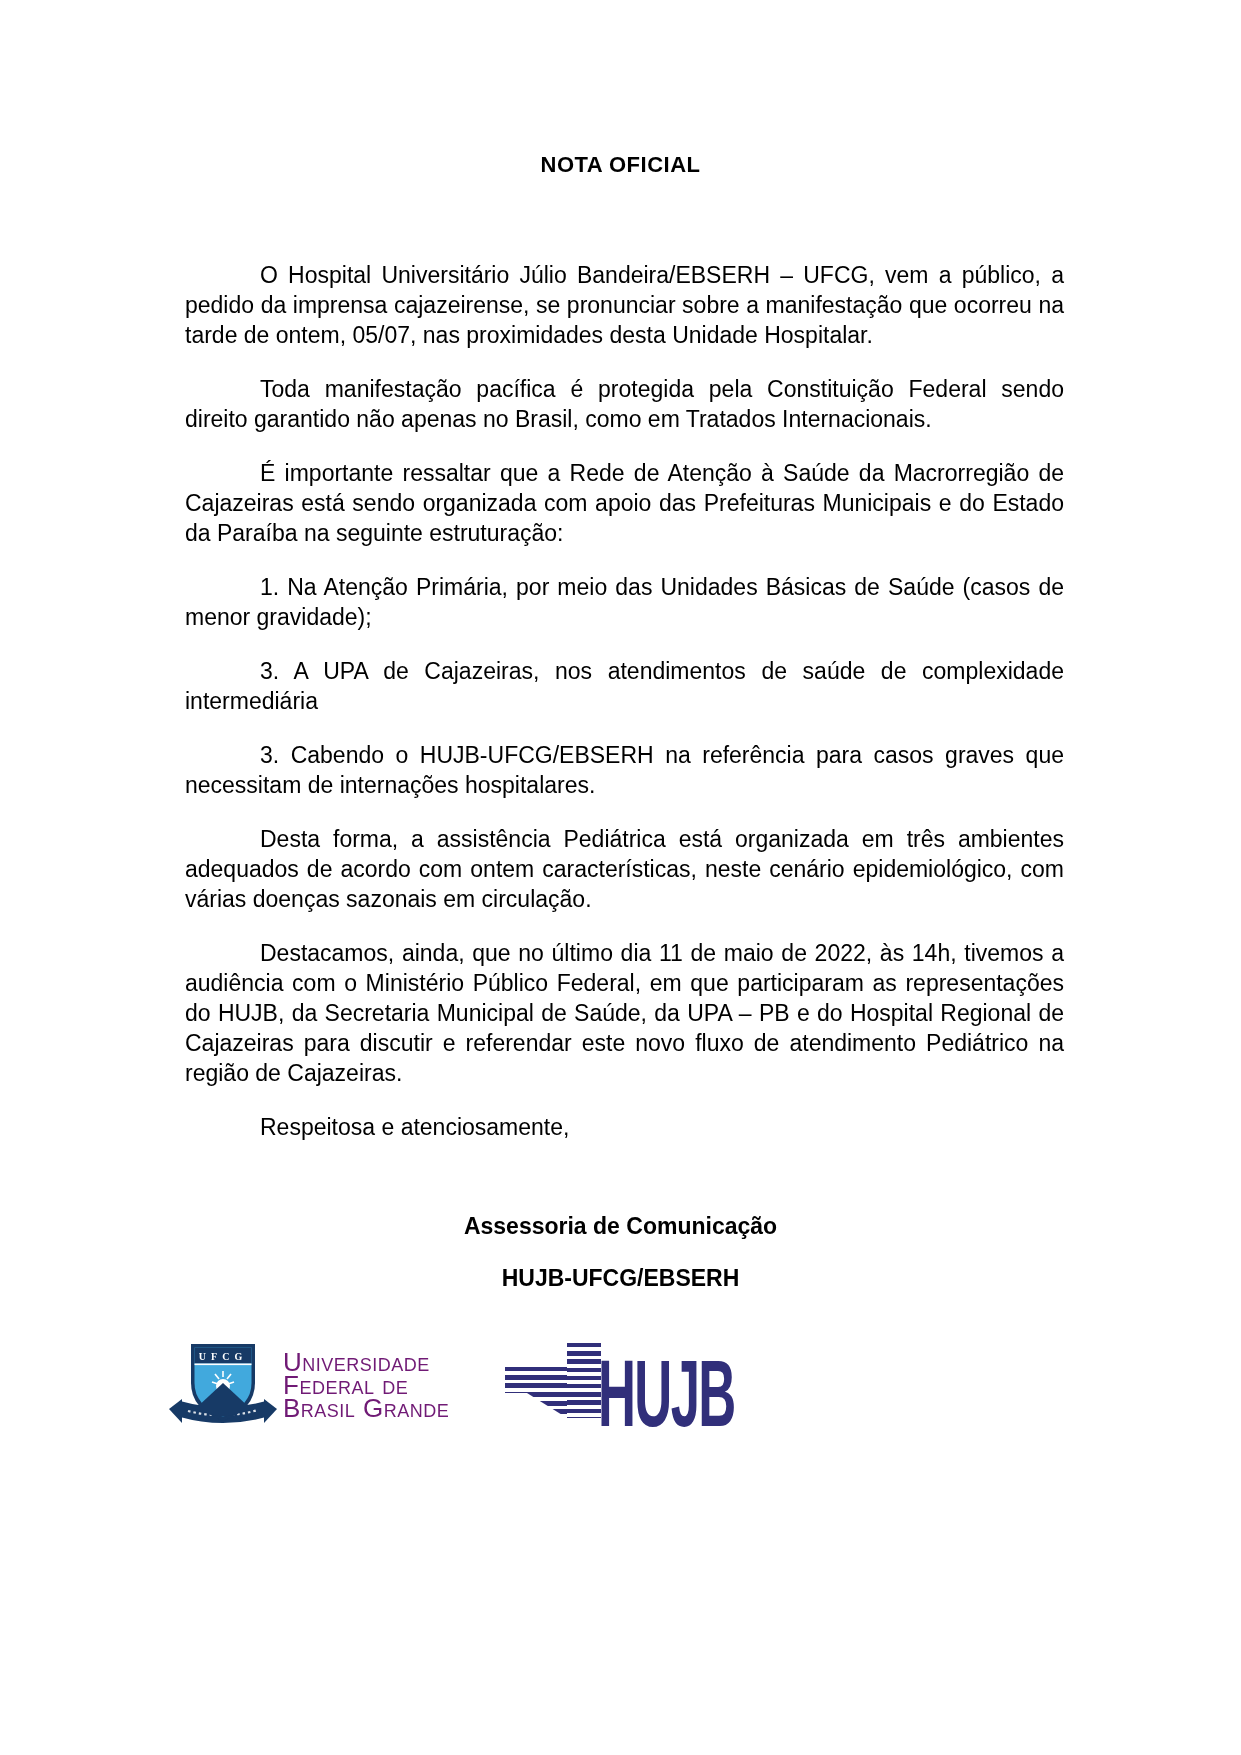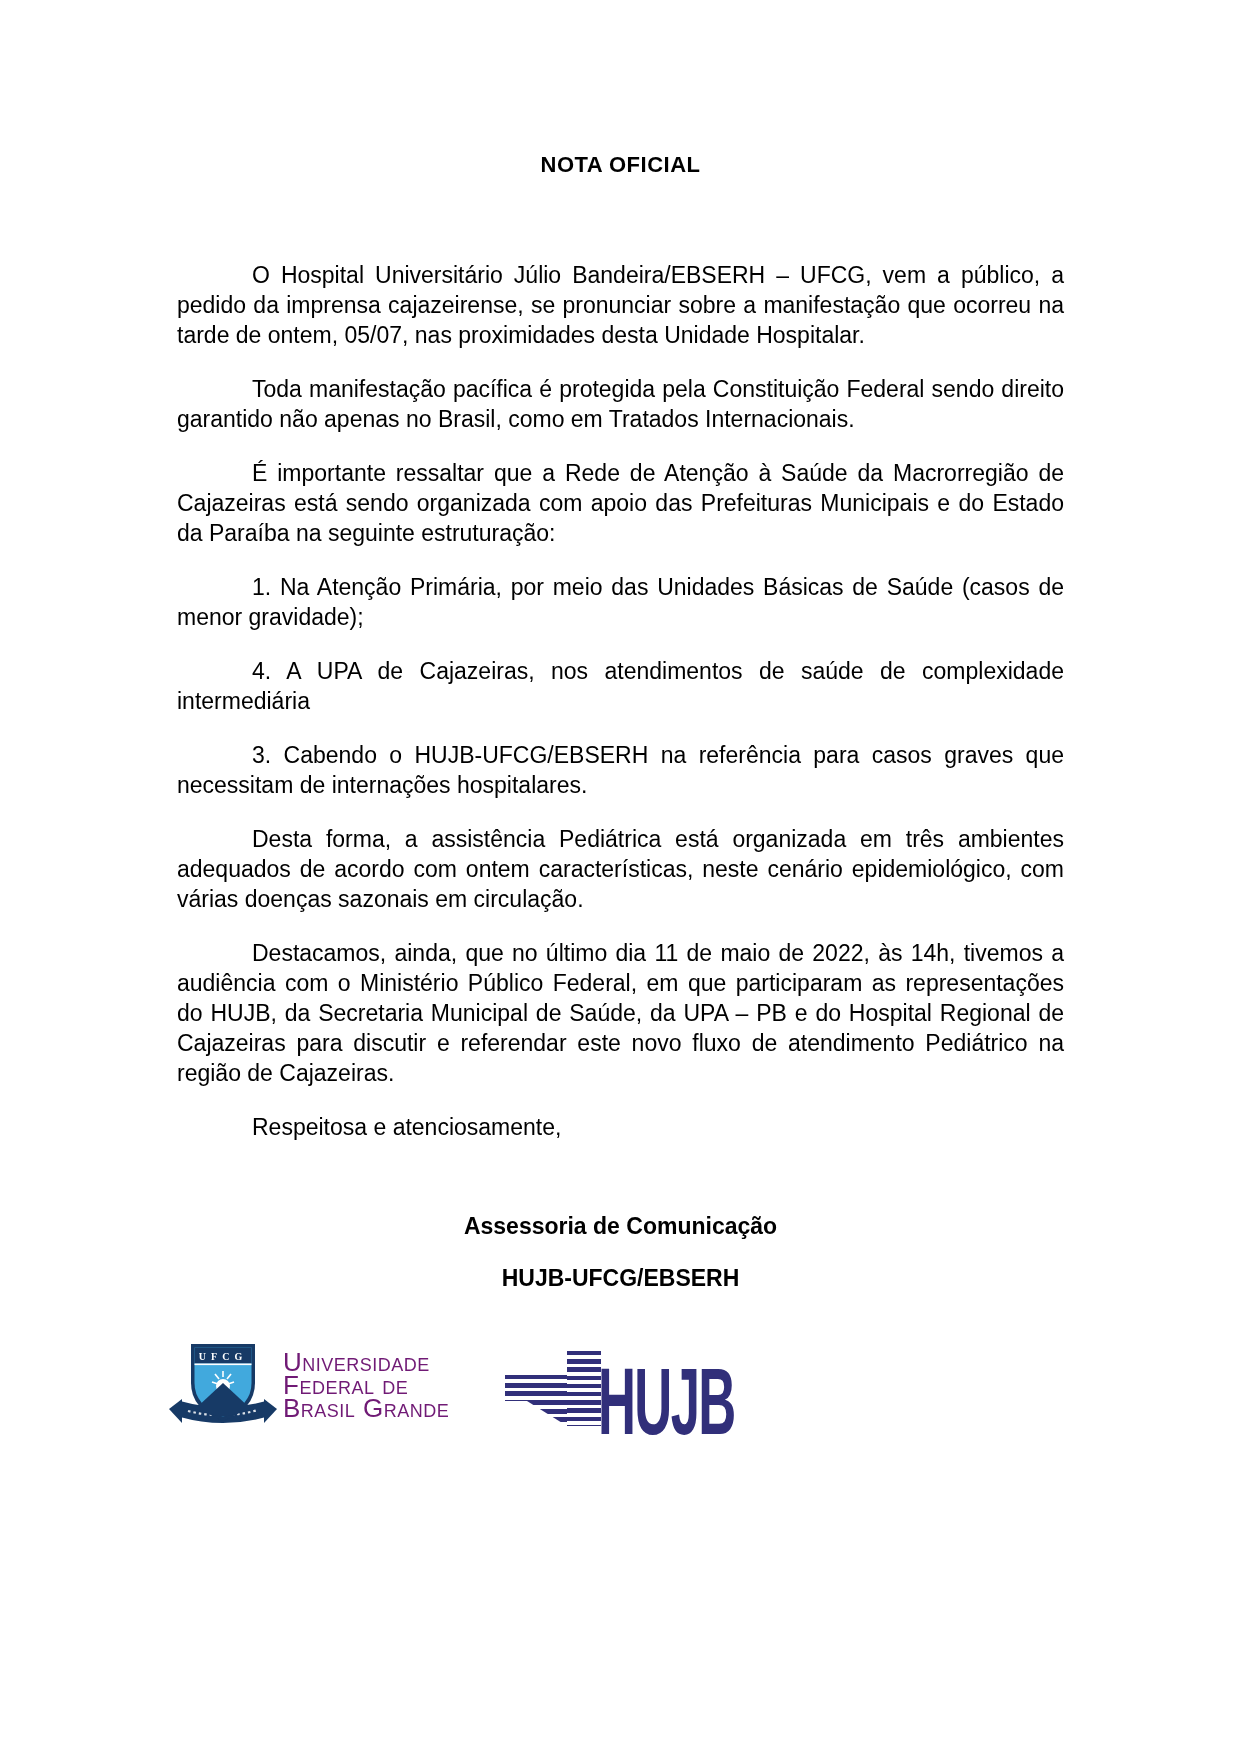--- a/index.html
+++ b/index.html
@@ -14,41 +14,41 @@
     padding:148px 177px 0 177px;
   }
   .doc-title{
     font-size:22px;font-weight:bold;line-height:34px;
     text-align:center;letter-spacing:.5px;
     margin:0 0 78px 0;
   }
   .para{
     font-size:23px;line-height:30px;
     text-align:justify;text-indent:75px;
-    margin:0 0 24px 0;
+    margin:0 0 24px 8px;
   }
   .sig{
     font-size:23px;line-height:30px;font-weight:bold;
     text-align:center;margin:0;
   }
   .sig1{margin-top:69px;}
   .sig2{margin-top:22px;}
   .logos-row{
     position:relative;margin-top:44px;height:120px;
   }
   .logos-row *{box-sizing:border-box;}
   
   .ufcg-shield{position:absolute;left:-9px;top:4px;}
   .ufcg-name{
     position:absolute;left:106px;top:14px;
     font-variant:small-caps;font-size:26px;line-height:23px;
     letter-spacing:.5px;color:#701a75;white-space:nowrap;
   }
   
-  .hujb-logo{position:absolute;left:328px;top:14px;width:260px;height:80px;}
+  .hujb-logo{position:absolute;left:328px;top:6px;width:260px;height:80px;}
   .hujb-stripes{
     position:absolute;
     background:repeating-linear-gradient(to bottom,#312f7a 0 4.5px,#ffffff 4.5px 8.2px);
   }
   .hujb-arm-h{left:0;top:24px;width:66px;height:26px;}
   .hujb-arm-v{left:62px;top:0;width:34px;height:75px;}
   .hujb-wedge{left:22px;top:50px;width:40px;height:25px;
     clip-path:polygon(0 0,100% 0,100% 100%);}
   .hujb-text{
     position:absolute;left:93px;top:4px;
@@ -76,21 +76,21 @@
 
 <div class="page">
   <div class="content">
 
     <h1 class="doc-title">NOTA OFICIAL</h1>
 
     <p class="para">O Hospital Universitário Júlio Bandeira/EBSERH – UFCG, vem a público, a pedido da imprensa cajazeirense, se pronunciar sobre a manifestação que ocorreu na tarde de ontem, 05/07, nas proximidades desta Unidade Hospitalar.</p>
     <p class="para">Toda manifestação pacífica é protegida pela Constituição Federal sendo direito garantido não apenas no Brasil, como em Tratados Internacionais.</p>
     <p class="para">É importante ressaltar que a Rede de Atenção à Saúde da Macrorregião de Cajazeiras está sendo organizada com apoio das Prefeituras Municipais e do Estado da Paraíba na seguinte estruturação:</p>
     <p class="para">1. Na Atenção Primária, por meio das Unidades Básicas de Saúde (casos de menor gravidade);</p>
-    <p class="para">4. A UPA de Cajazeiras, nos atendimentos de saúde de complexidade intermediária</p>
+    <p class="para">3. A UPA de Cajazeiras, nos atendimentos de saúde de complexidade intermediária</p>
     <p class="para">3. Cabendo o HUJB-UFCG/EBSERH na referência para casos graves que necessitam de internações hospitalares.</p>
     <p class="para">Desta forma, a assistência Pediátrica está organizada em três ambientes adequados de acordo com ontem características, neste cenário epidemiológico, com várias doenças sazonais em circulação.</p>
     <p class="para">Destacamos, ainda, que no último dia 11 de maio de 2022, às 14h, tivemos a audiência com o Ministério Público Federal, em que participaram as representações do HUJB, da Secretaria Municipal de Saúde, da UPA – PB e do Hospital Regional de Cajazeiras para discutir e referendar este novo fluxo de atendimento Pediátrico na região de Cajazeiras.</p>
     <p class="para">Respeitosa e atenciosamente,</p>
 
     <p class="sig sig1">Assessoria de Comunicação</p>
     <p class="sig sig2">HUJB-UFCG/EBSERH</p>
 
     <div class="logos-row">
 

